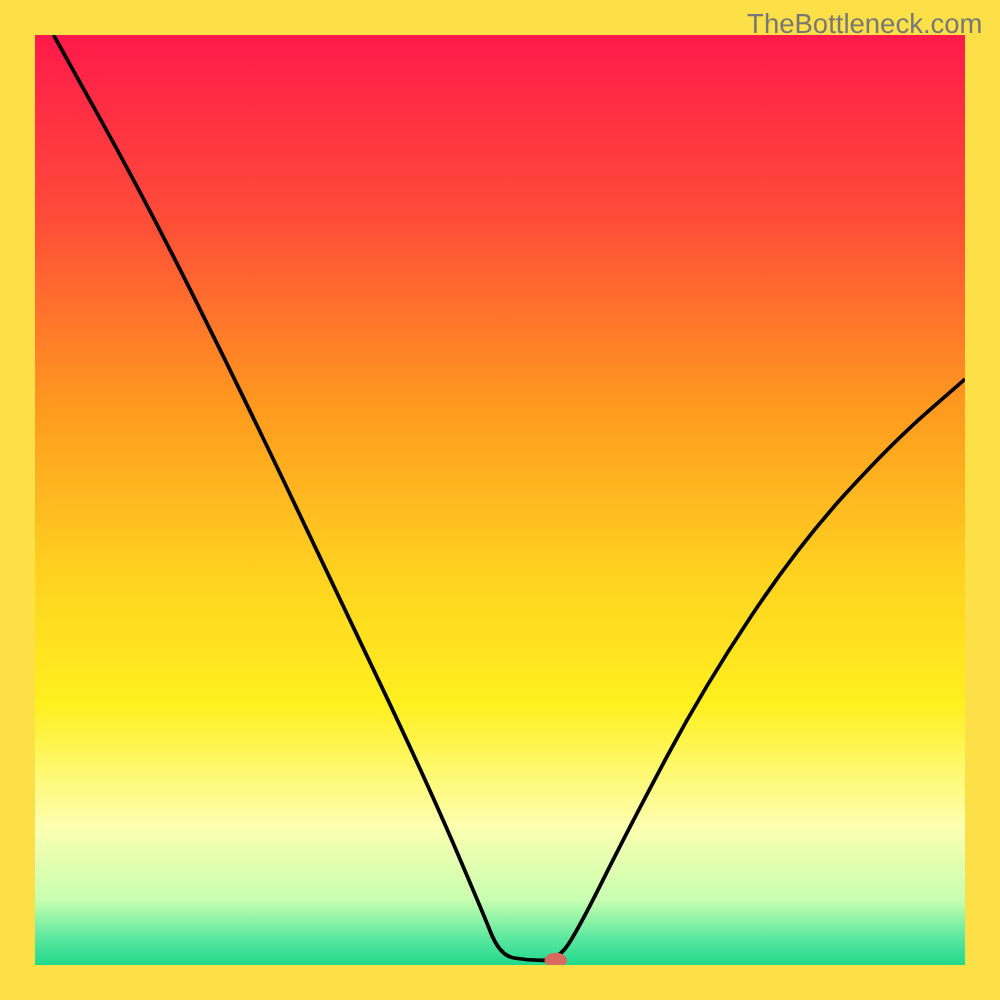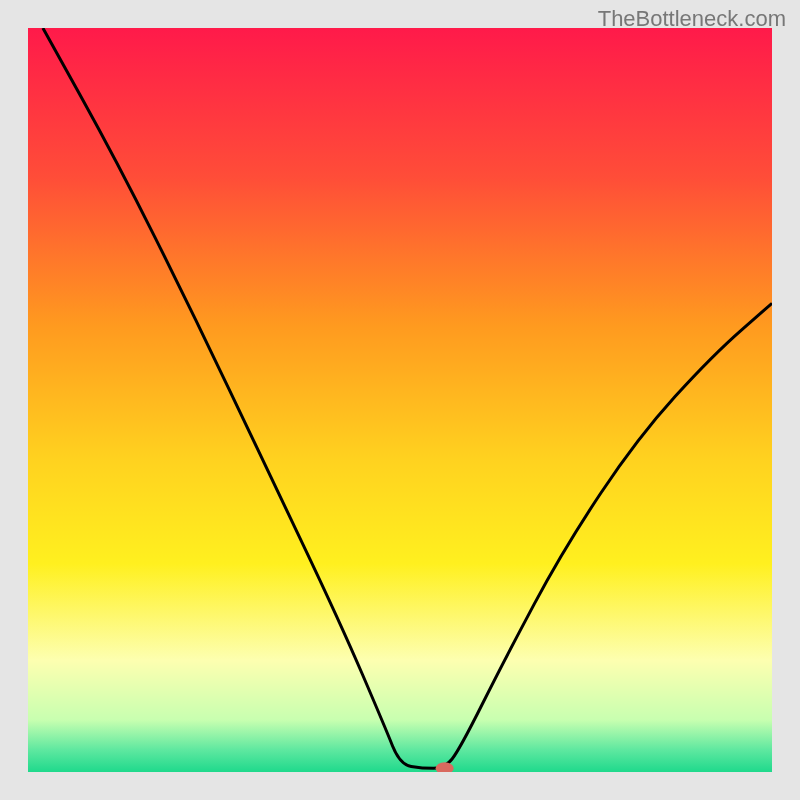--- a/index.html
+++ b/index.html
@@ -8,21 +8,21 @@
     width: 800px;
     height: 800px;
     background: #000;
     font-family: Arial, sans-serif;
     overflow: hidden;
   }
   .container {
     position: relative;
     width: 800px;
     height: 800px;
-    background: #e5e5e5;
+    background: #fde047;
   }
   .watermark {
     position: absolute;
     top: 6px;
     right: 14px;
     color: #777;
     font-size: 22px;
     font-weight: 500;
     z-index: 10;
   }

